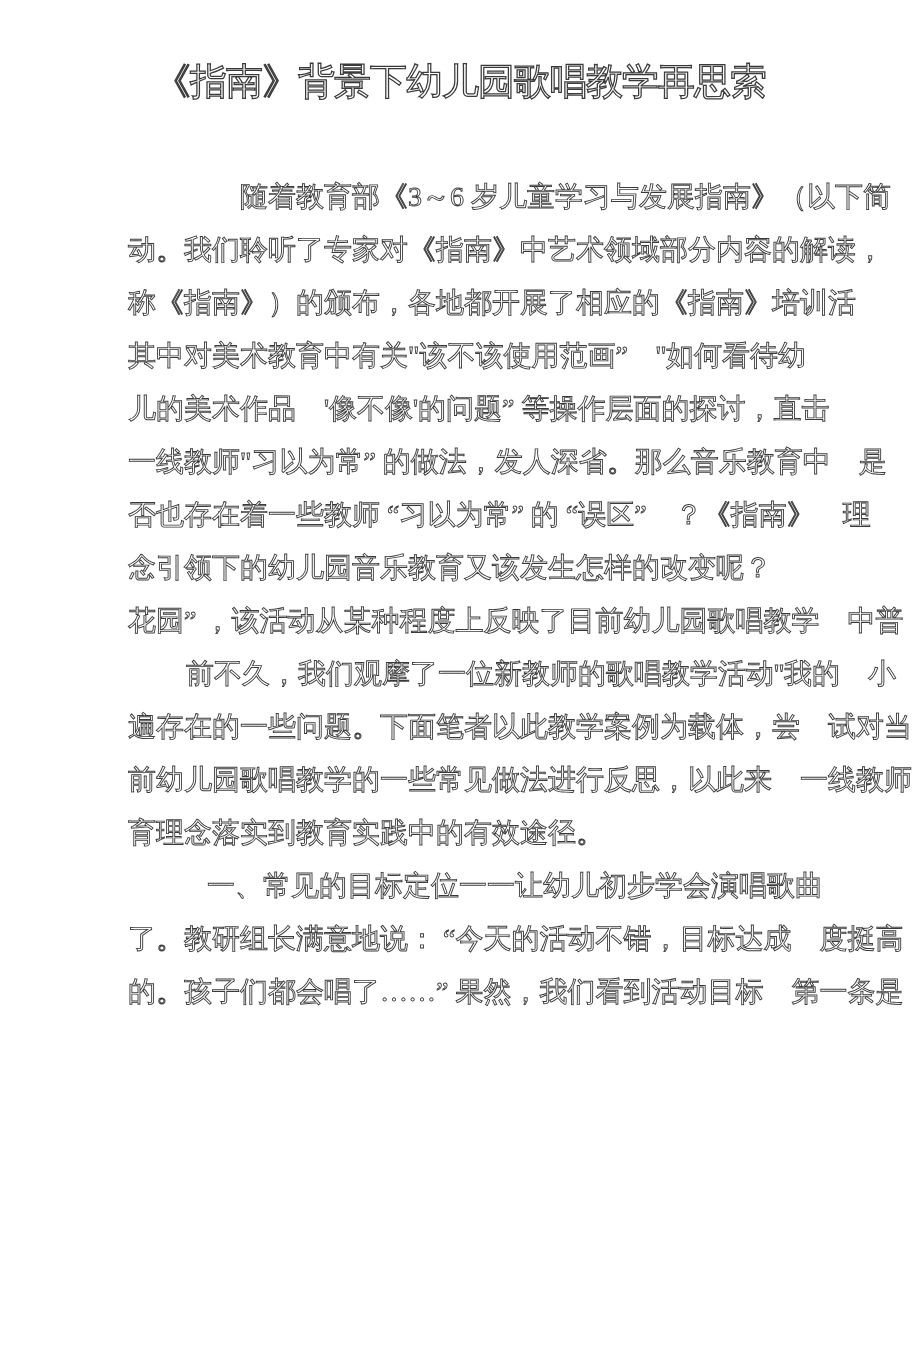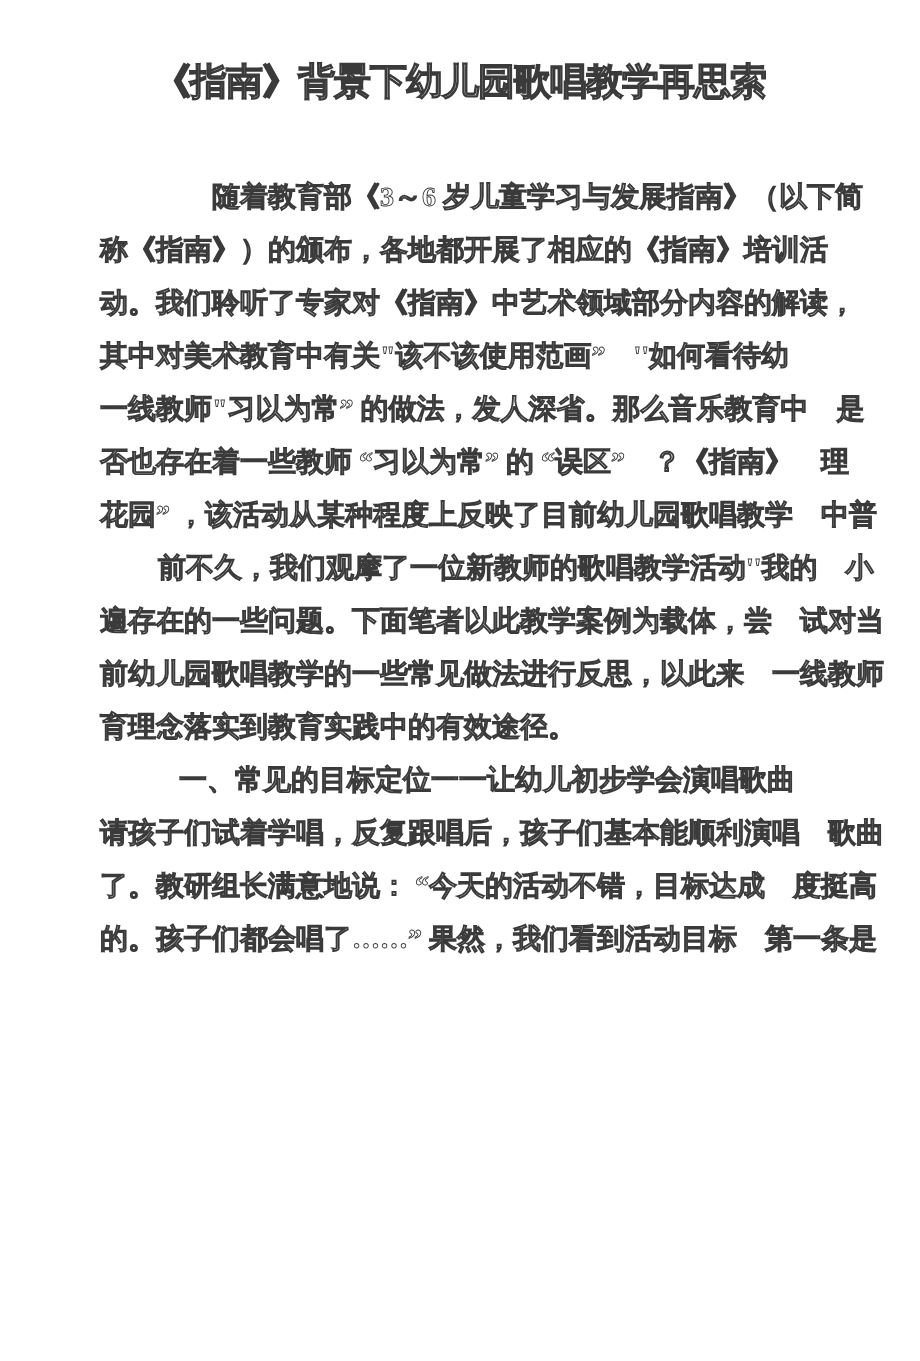--- a/index.html
+++ b/index.html
@@ -13,21 +13,21 @@
 
   .page {
     position: relative;
     width: 920px;
     height: 1361px;
     background: var(--paper);
     overflow: hidden;
   }
 
   
-  .hollow { color: #3f3f3f; font-weight: 700; }
+  .hollow { color: #3f3f3f; font-weight: 400; }
   @supports (-webkit-text-stroke: 1px #000) {
     .hollow {
       color: #ffffff;
       -webkit-text-stroke: 0.9px var(--ink);
     }
     .title.hollow { -webkit-text-stroke-width: 1.25px; }
   }
 
   .title {
     padding-top: 56px;
@@ -42,43 +42,45 @@
   .body-text {
     margin: 62px 42px 0 100px;
     font-size: 28px;
   }
 
   .line {
     height: 53px;
     line-height: 53px;
     white-space: pre;
     overflow: visible;
+    margin-left: 28px;
   }
 
   
   .indent-para1   { text-indent: 112px; }
   .indent-para2   { text-indent: 58px;  }
   .indent-heading { text-indent: 79px;  }
   .indent-para3   { text-indent: 68px;  }
 </style>
 </head>
 <body>
 
 <div class="page">
   <h1 class="title hollow">《指南》背景下幼儿园歌唱教学再思索</h1>
   <div class="body-text">
       <div class="line hollow indent-para1">随着教育部《3～6 岁儿童学习与发展指南》（以下简</div>
+      <div class="line hollow">动。我们聆听了专家对《指南》中艺术领域部分内容的解读，</div>
       <div class="line hollow">称《指南》）的颁布，各地都开展了相应的《指南》培训活</div>
-      <div class="line hollow">动。我们聆听了专家对《指南》中艺术领域部分内容的解读，</div>
       <div class="line hollow">其中对美术教育中有关"该不该使用范画”　''如何看待幼</div>
+      <div class="line hollow">儿的美术作品　'像不像'的问题” 等操作层面的探讨，直击</div>
       <div class="line hollow">一线教师"习以为常” 的做法，发人深省。那么音乐教育中　是</div>
       <div class="line hollow">否也存在着一些教师 “习以为常” 的 “误区”　？《指南》　理</div>
+      <div class="line hollow">念引领下的幼儿园音乐教育又该发生怎样的改变呢？</div>
       <div class="line hollow">花园” ，该活动从某种程度上反映了目前幼儿园歌唱教学　中普</div>
       <div class="line hollow indent-para2">前不久，我们观摩了一位新教师的歌唱教学活动''我的　小</div>
       <div class="line hollow">遍存在的一些问题。下面笔者以此教学案例为载体，尝　试对当</div>
       <div class="line hollow">前幼儿园歌唱教学的一些常见做法进行反思，以此来　一线教师</div>
       <div class="line hollow">育理念落实到教育实践中的有效途径。</div>
       <div class="line hollow indent-heading">一、常见的目标定位一一让幼儿初步学会演唱歌曲</div>
-      <div class="line hollow">请孩子们试着学唱，反复跟唱后，孩子们基本能顺利演唱　歌曲</div>
       <div class="line hollow">了。教研组长满意地说： “今天的活动不错，目标达成　度挺高</div>
       <div class="line hollow">的。孩子们都会唱了……” 果然，我们看到活动目标　第一条是</div>
     </div>
 </div>
 
 </body></html>

